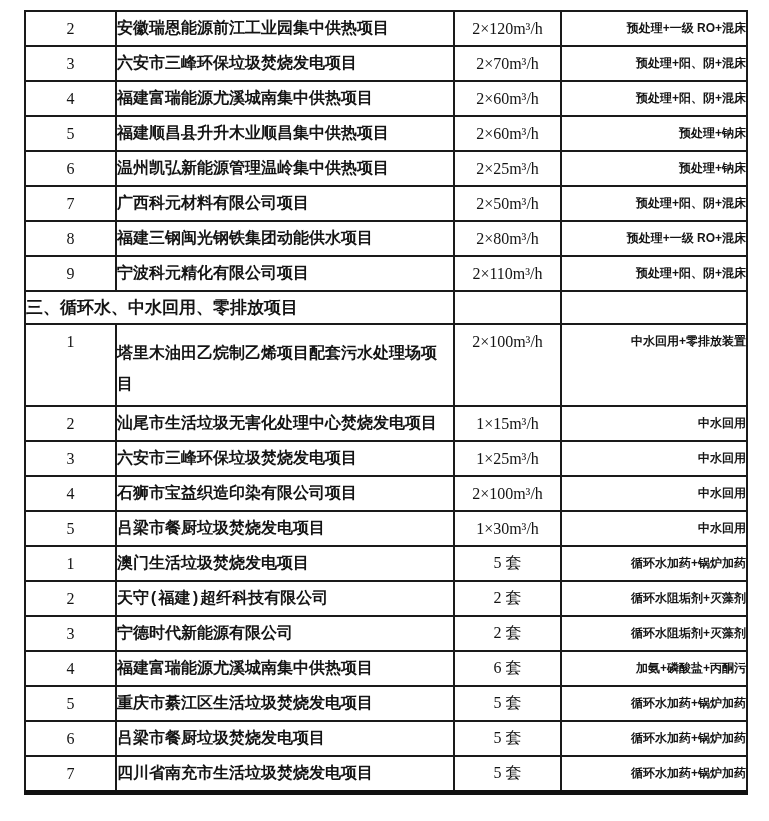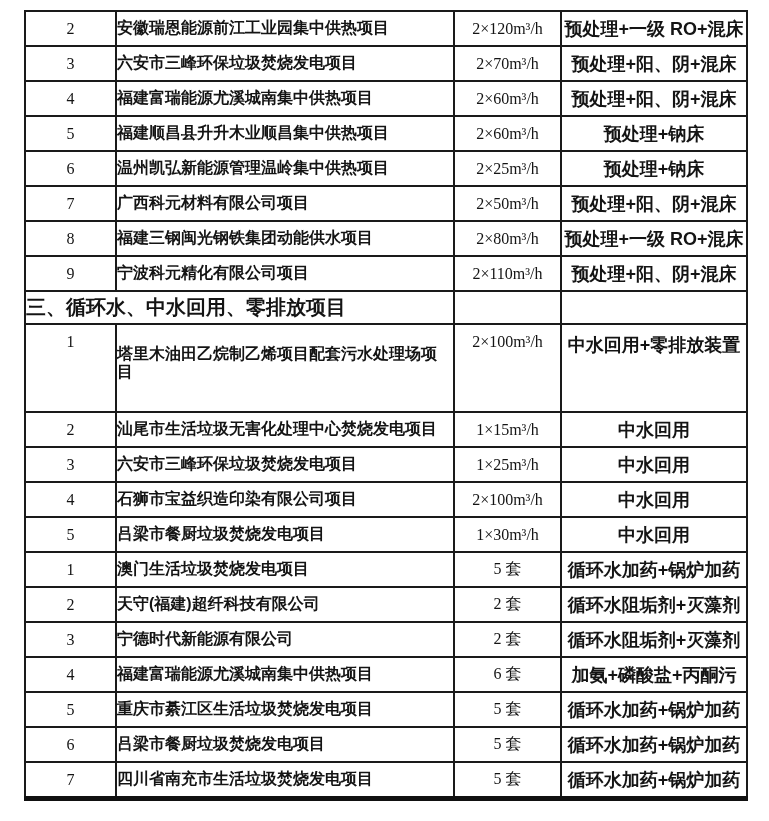--- a/index.html
+++ b/index.html
@@ -34,51 +34,51 @@
 
   td.num-cell {
     text-align: center;
     font-family: "Liberation Serif", serif;
     font-size: 16px;
   }
   td.name-cell {
     text-align: left;
     padding-left: 7px;
     padding-right: 2px;
-    font-family: Liberation Sans, sans-serif;
+    font-family: Liberation Mono, monospace;
     font-weight: 700;
     font-size: 16px;
     letter-spacing: 0;
   }
   td.capacity-cell {
     text-align: center;
     font-family: "Liberation Serif", serif;
     font-size: 16px;
     margin-left: 12px;
   }
   td.process-cell {
-    text-align: center;
+    text-align: right;
     font-family: "Liberation Sans", sans-serif;
     font-weight: 700;
-    font-size: 18px;
+    font-size: 12px;
   }
   td.section-title-cell {
     text-align: left;
     padding-left: 5px;
     font-family: "Liberation Sans", sans-serif;
     font-weight: 700;
-    font-size: 20px;
+    font-size: 17px;
     color: #111111;
   }
   
   tr.tall td { height: 66px; vertical-align: top; }
   tr.tall td.name-cell {
     white-space: pre-line;
-    line-height: 18px;
-    padding-top: 20px;
+    line-height: 31px;
+    padding-top: 14px;
   }
   tr.tall td.num-cell,
   tr.tall td.capacity-cell,
   tr.tall td.process-cell {
     padding-top: 8px;
   }
   
   table.projects-table tr:last-child td {
     border-bottom: 5px solid #111111;
   }

